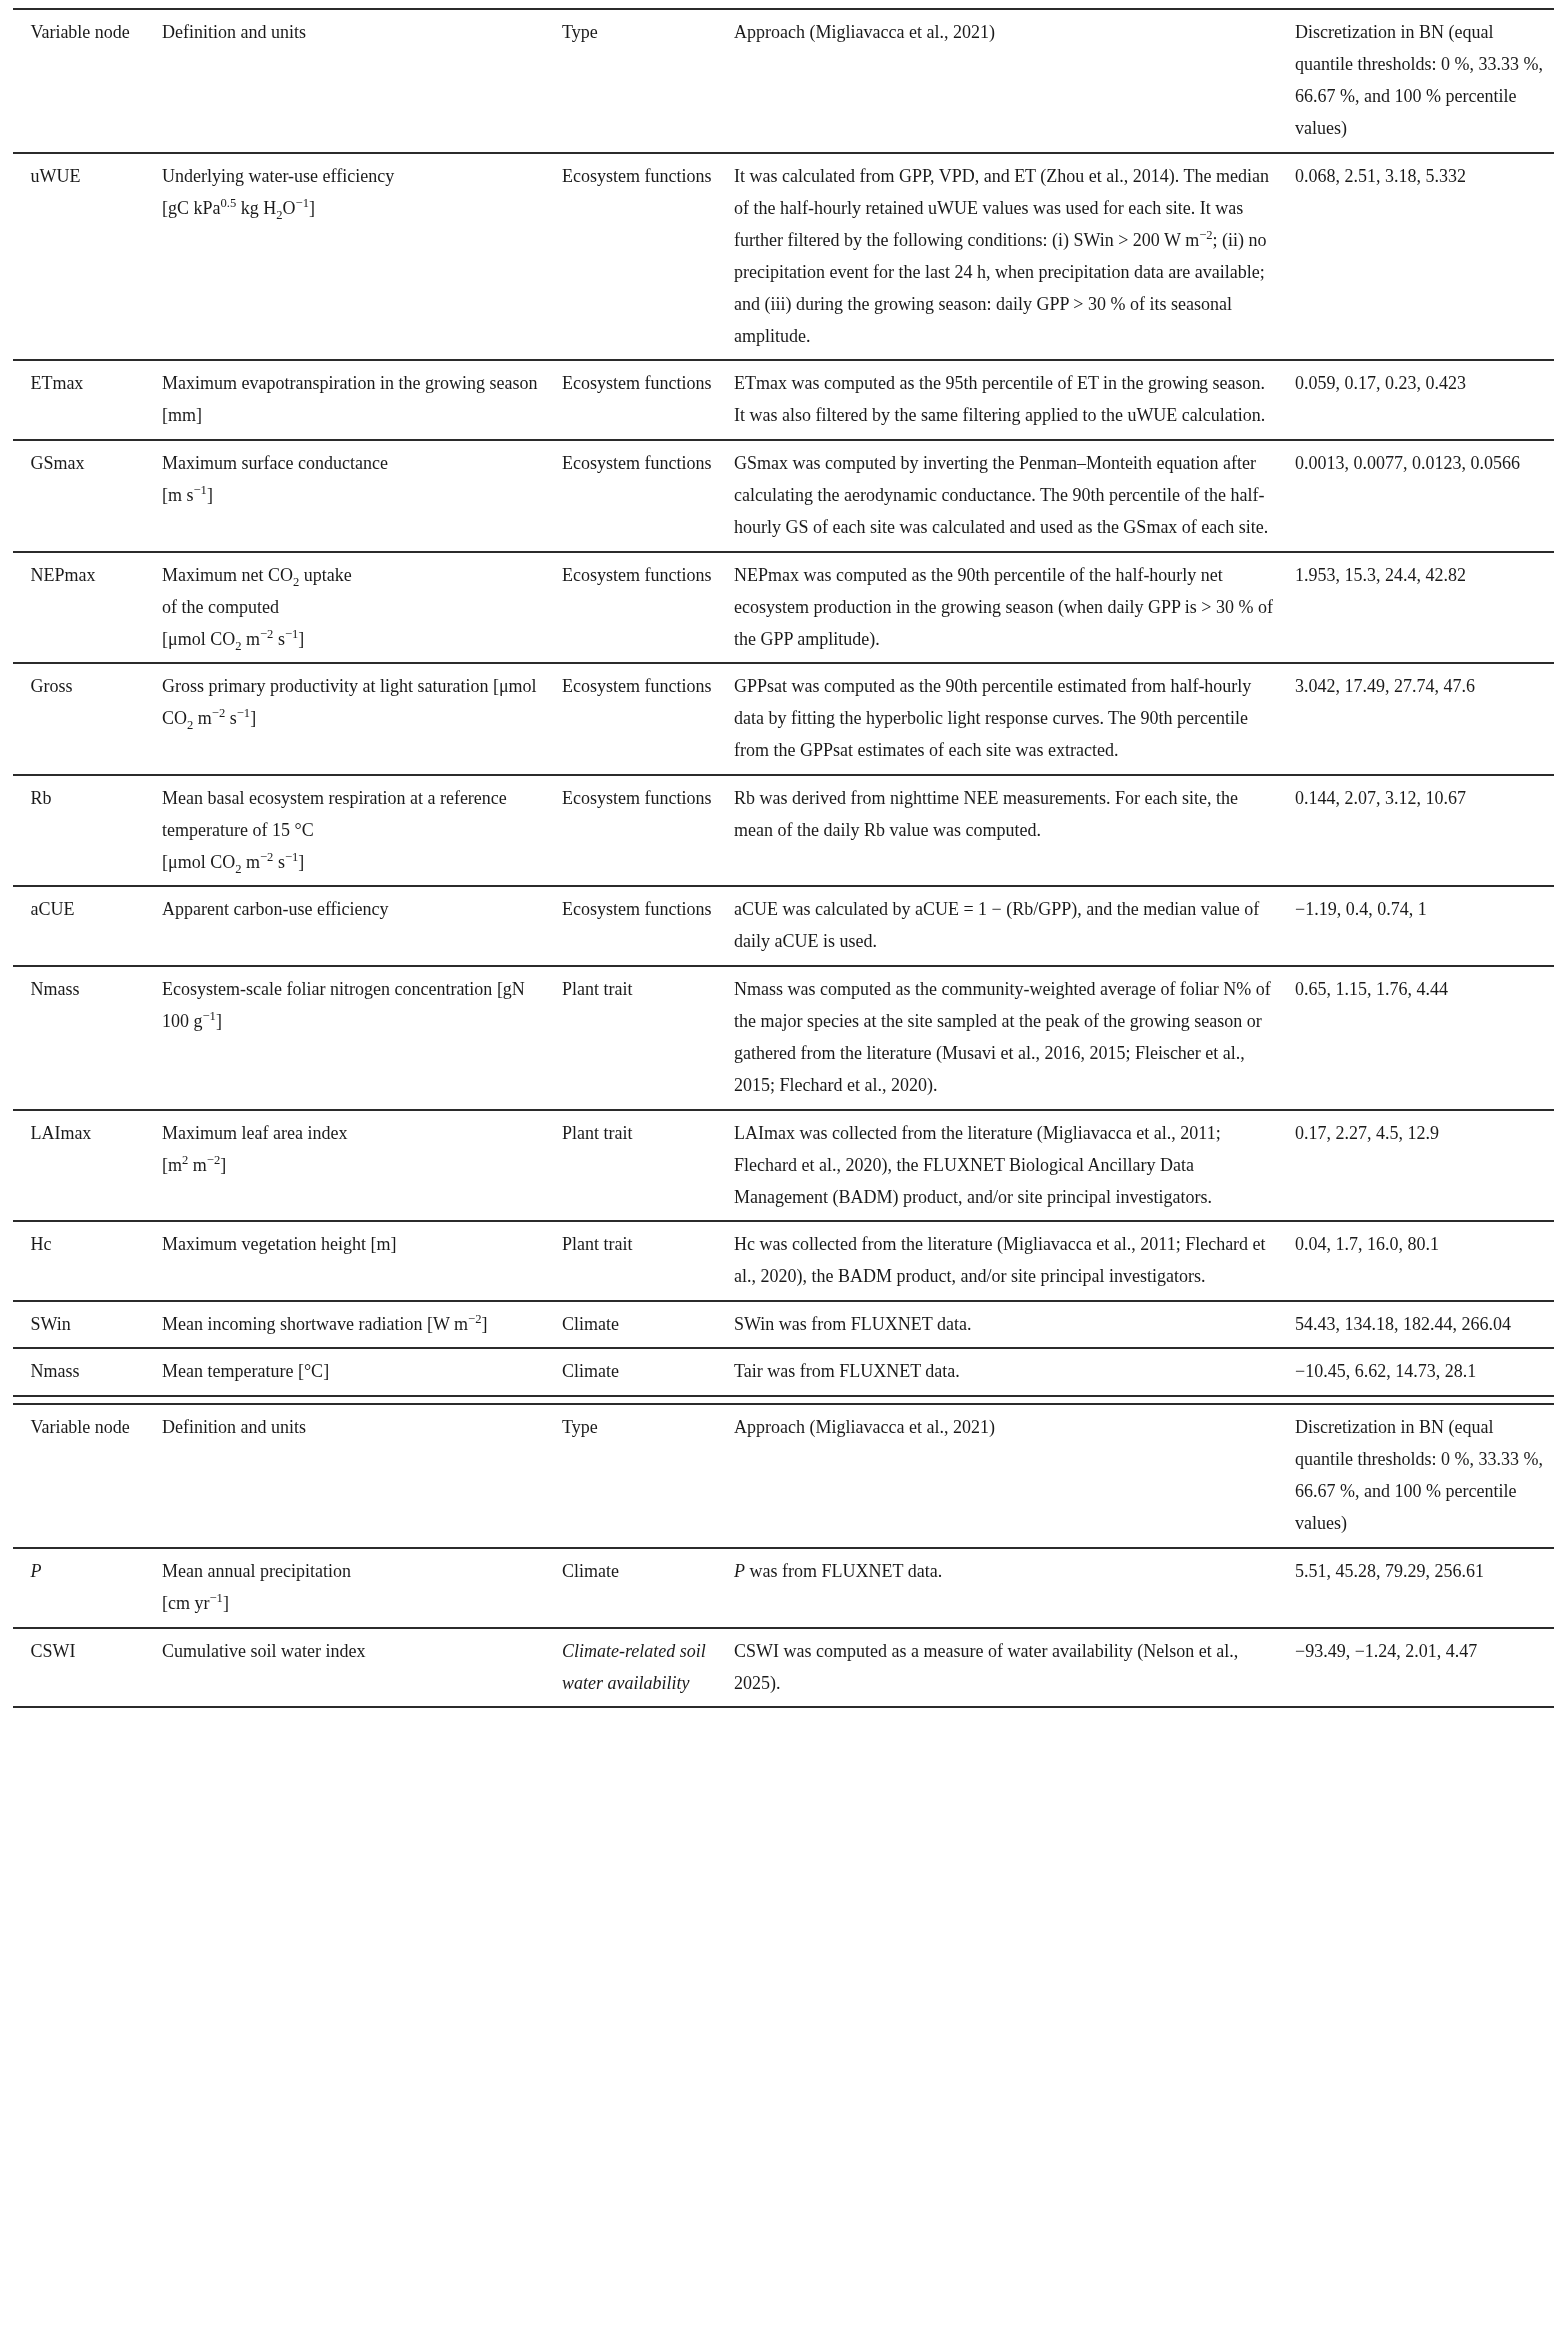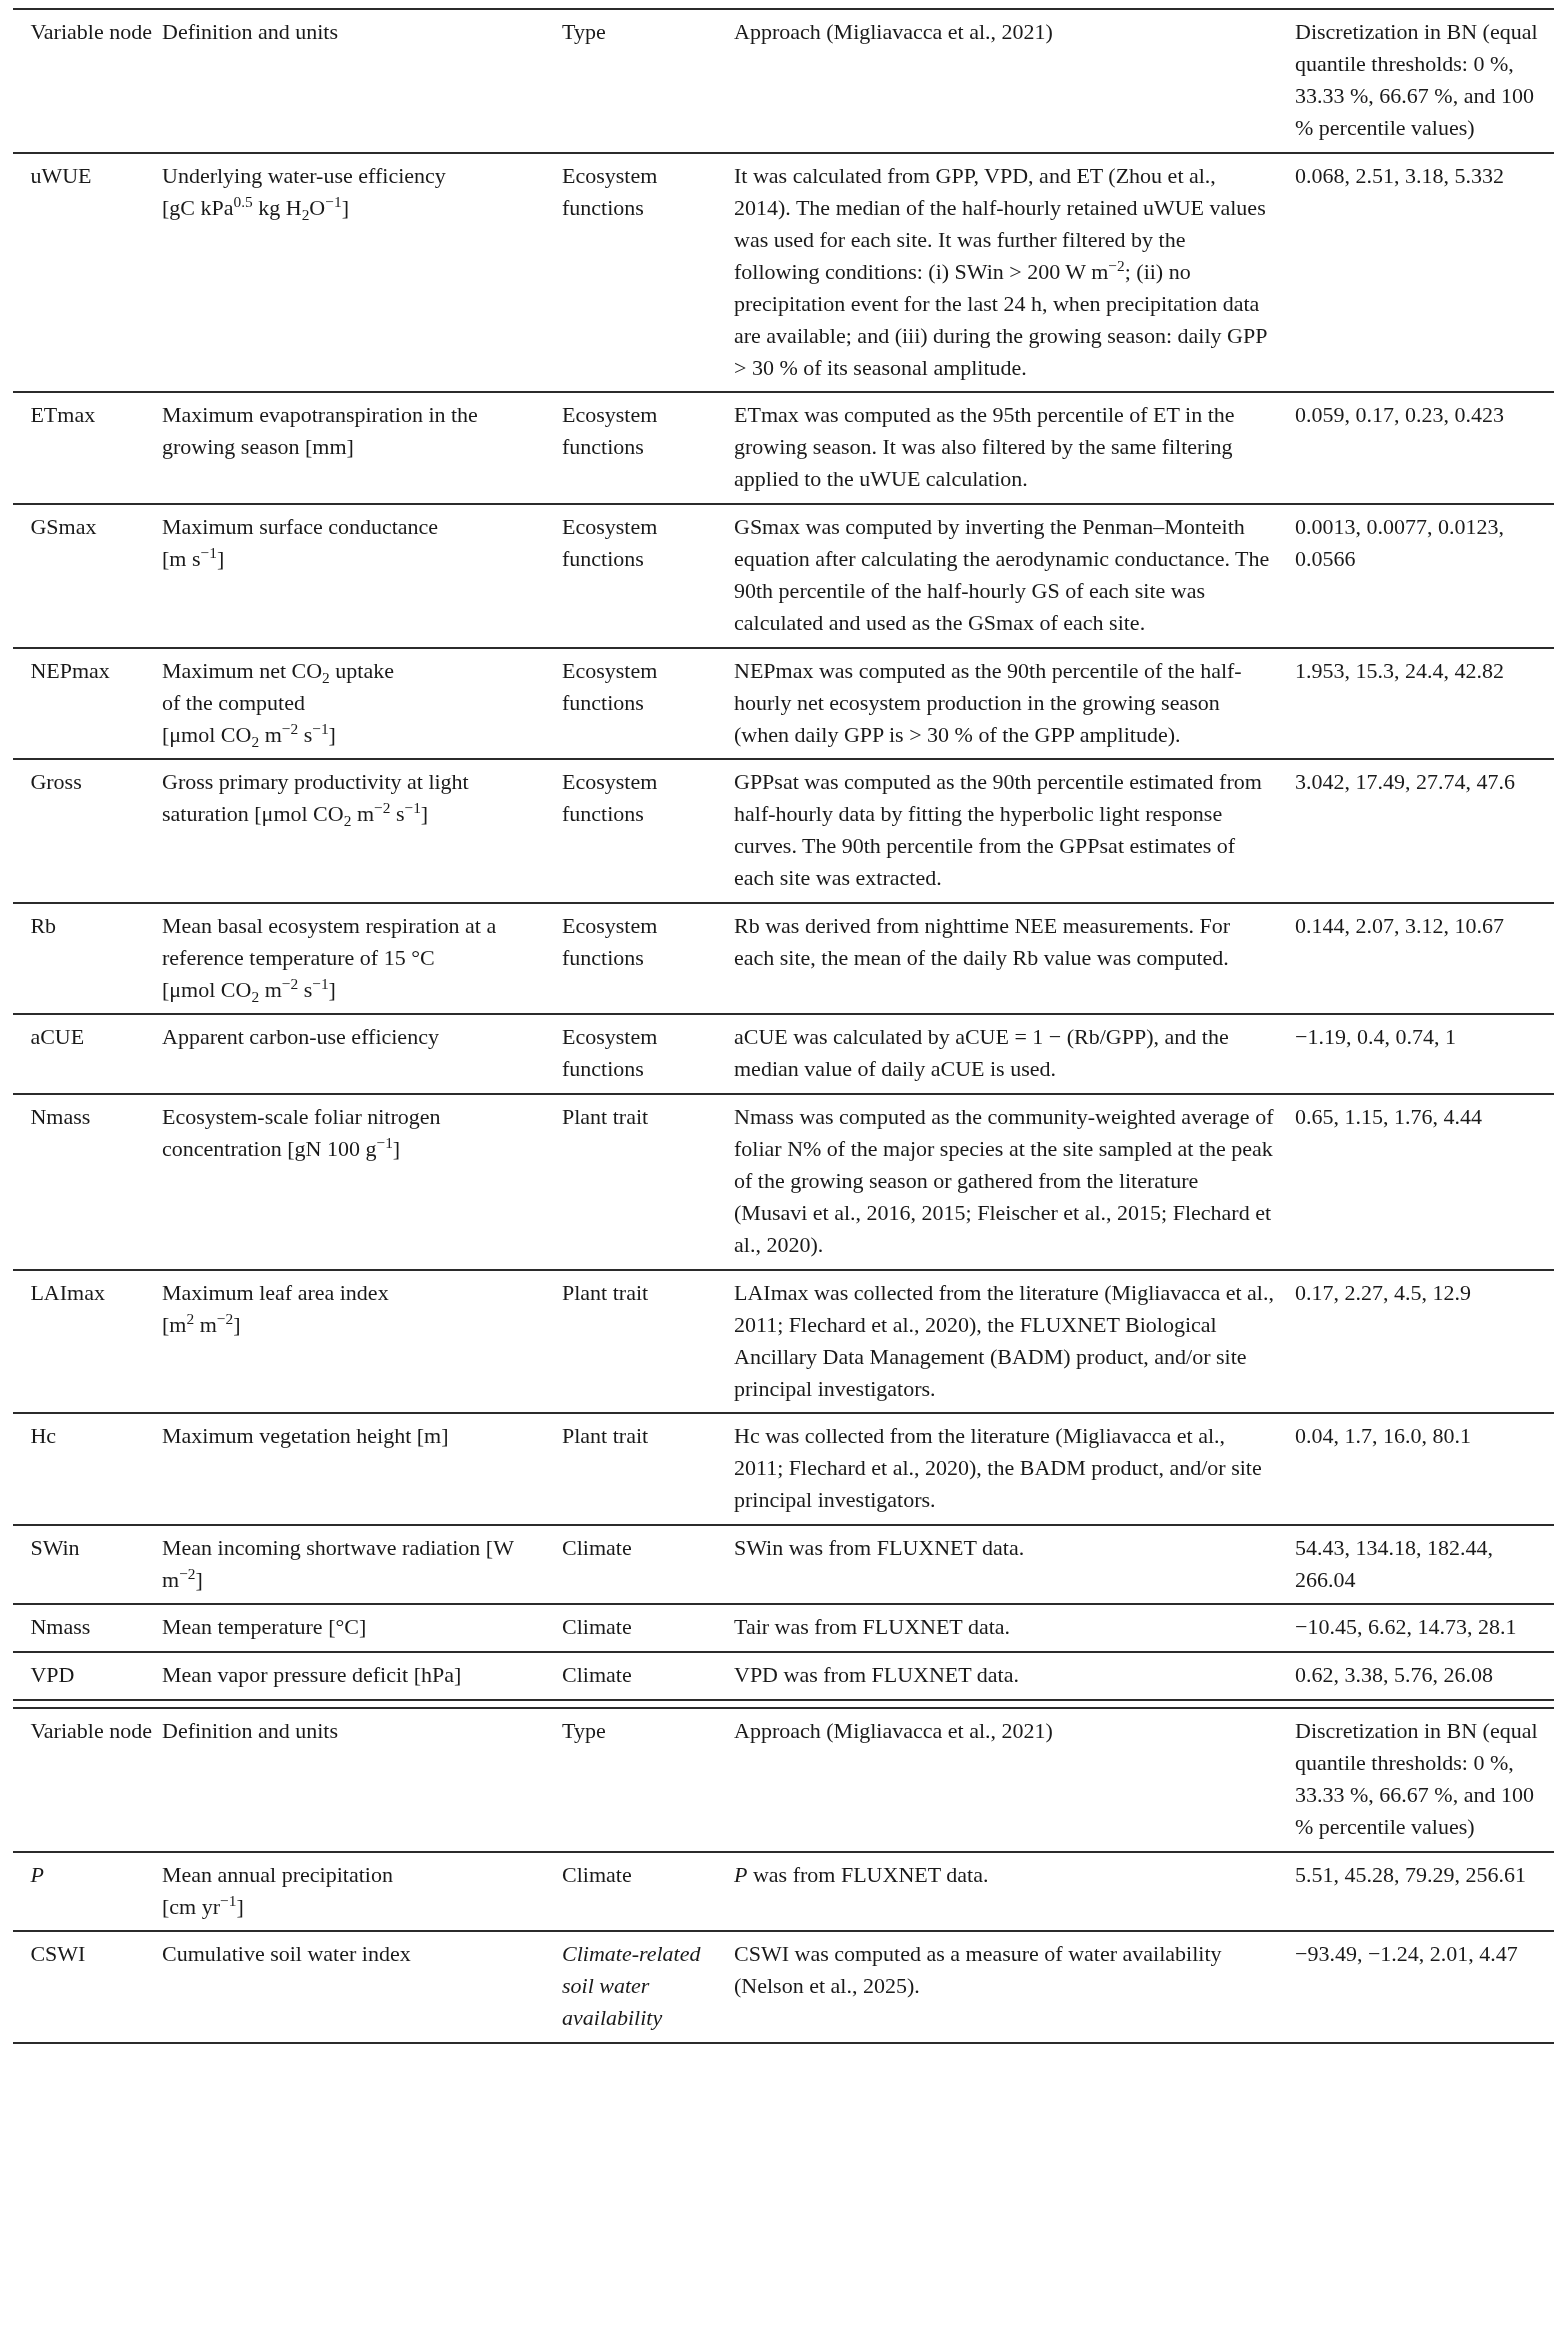--- a/index.html
+++ b/index.html
@@ -18,21 +18,21 @@
   .table-wrap {
     position: absolute;
     left: 13px;
     top: 8.3px;
     width: 1541px;
   }
   table.vt {
     width: 1541px;
     border-collapse: collapse;
     table-layout: fixed;
-    font-size: 22px;
+    font-size: 18px;
     line-height: 32px;
   }
   table.vt td, table.vt th {
     vertical-align: top;
     text-align: left;
     font-weight: normal;
     padding: 6px 0 7.6px 0;
   }
   table.vt col.c-var  { width: 149px; }
   table.vt col.c-def  { width: 400px; }
@@ -164,27 +164,20 @@
   </tr>
 
   <tr class="row">
     <td class="var">Nmass</td>
     <td class="def">Mean temperature [°C]</td>
     <td>Climate</td>
     <td class="app">Tair was from FLUXNET data.</td>
     <td class="disc">−10.45, 6.62, 14.73, 28.1</td>
   </tr>
 
-  <tr class="row">
-    <td class="var">VPD</td>
-    <td class="def">Mean vapor pressure deficit [hPa]</td>
-    <td>Climate</td>
-    <td class="app">VPD was from FLUXNET data.</td>
-    <td class="disc">0.62, 3.38, 5.76, 26.08</td>
-  </tr>
 
   <tr class="split">
           <td colspan="5"></td>
         </tr>
 
   <tr class="head">
     <th class="var">Variable node</th>
     <th class="def">Definition and units</th>
     <th>Type</th>
     <th class="app">Approach (Migliavacca et al., 2021)</th>

